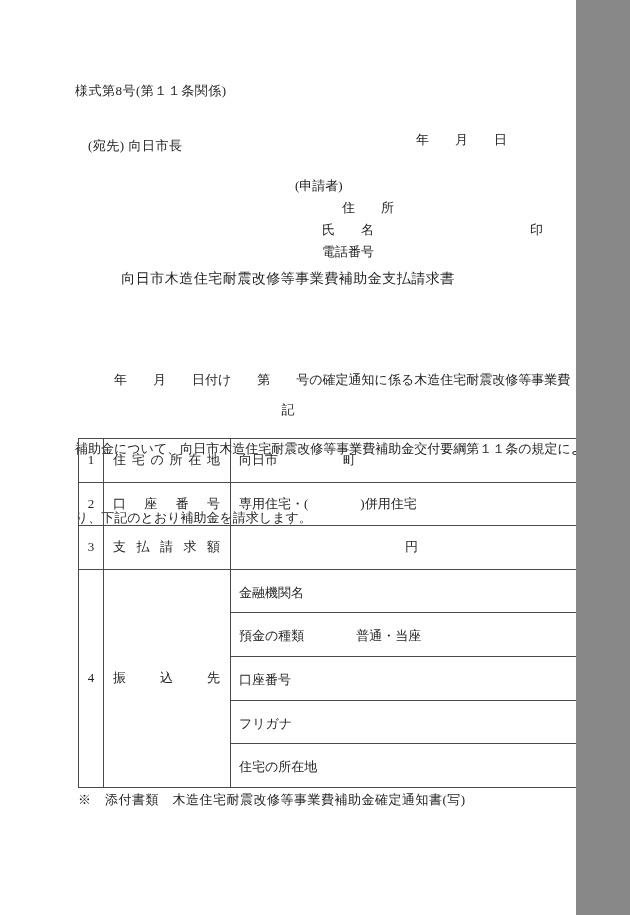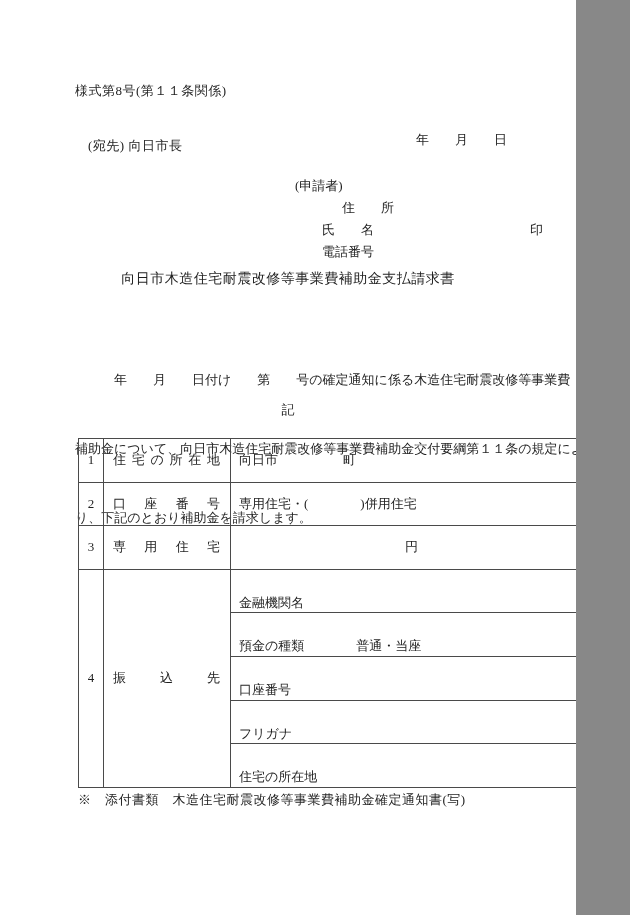--- a/index.html
+++ b/index.html
@@ -54,21 +54,21 @@
   }
   td.value{
     width:345px;
     padding:0 8px;
     vertical-align:middle;
     white-space:pre;
   }
   td.value.center{text-align:center;}
   td.subcell{
     vertical-align:top;
-    padding-top:24px;
+    padding-top:14px;
   }
   tr.r{height:43.6px;}
 </style>
 </head>
 <body>
 
 <div class="page">
 
   <div class="abs form-number">様式第8号(第１１条関係)</div>
   <div class="abs date-line">年　　月　　日</div>
@@ -97,21 +97,21 @@
       <td class="label">住宅の所在地</td>
       <td class="value">向日市　　　　　町</td>
     </tr>
     <tr class="r">
       <td class="num">2</td>
       <td class="label">口座番号</td>
       <td class="value">専用住宅・(　　　　)併用住宅</td>
     </tr>
     <tr class="r">
       <td class="num">3</td>
-      <td class="label">専用住宅</td>
+      <td class="label">支払請求額</td>
       <td class="value center">円</td>
     </tr>
     <tr class="r">
       <td class="num" rowspan="5">4</td>
       <td class="label" rowspan="5">振込先</td>
       <td class="value subcell">金融機関名</td>
     </tr>
     <tr class="r">
       <td class="value subcell">預金の種類　　　　普通・当座</td>
     </tr>

